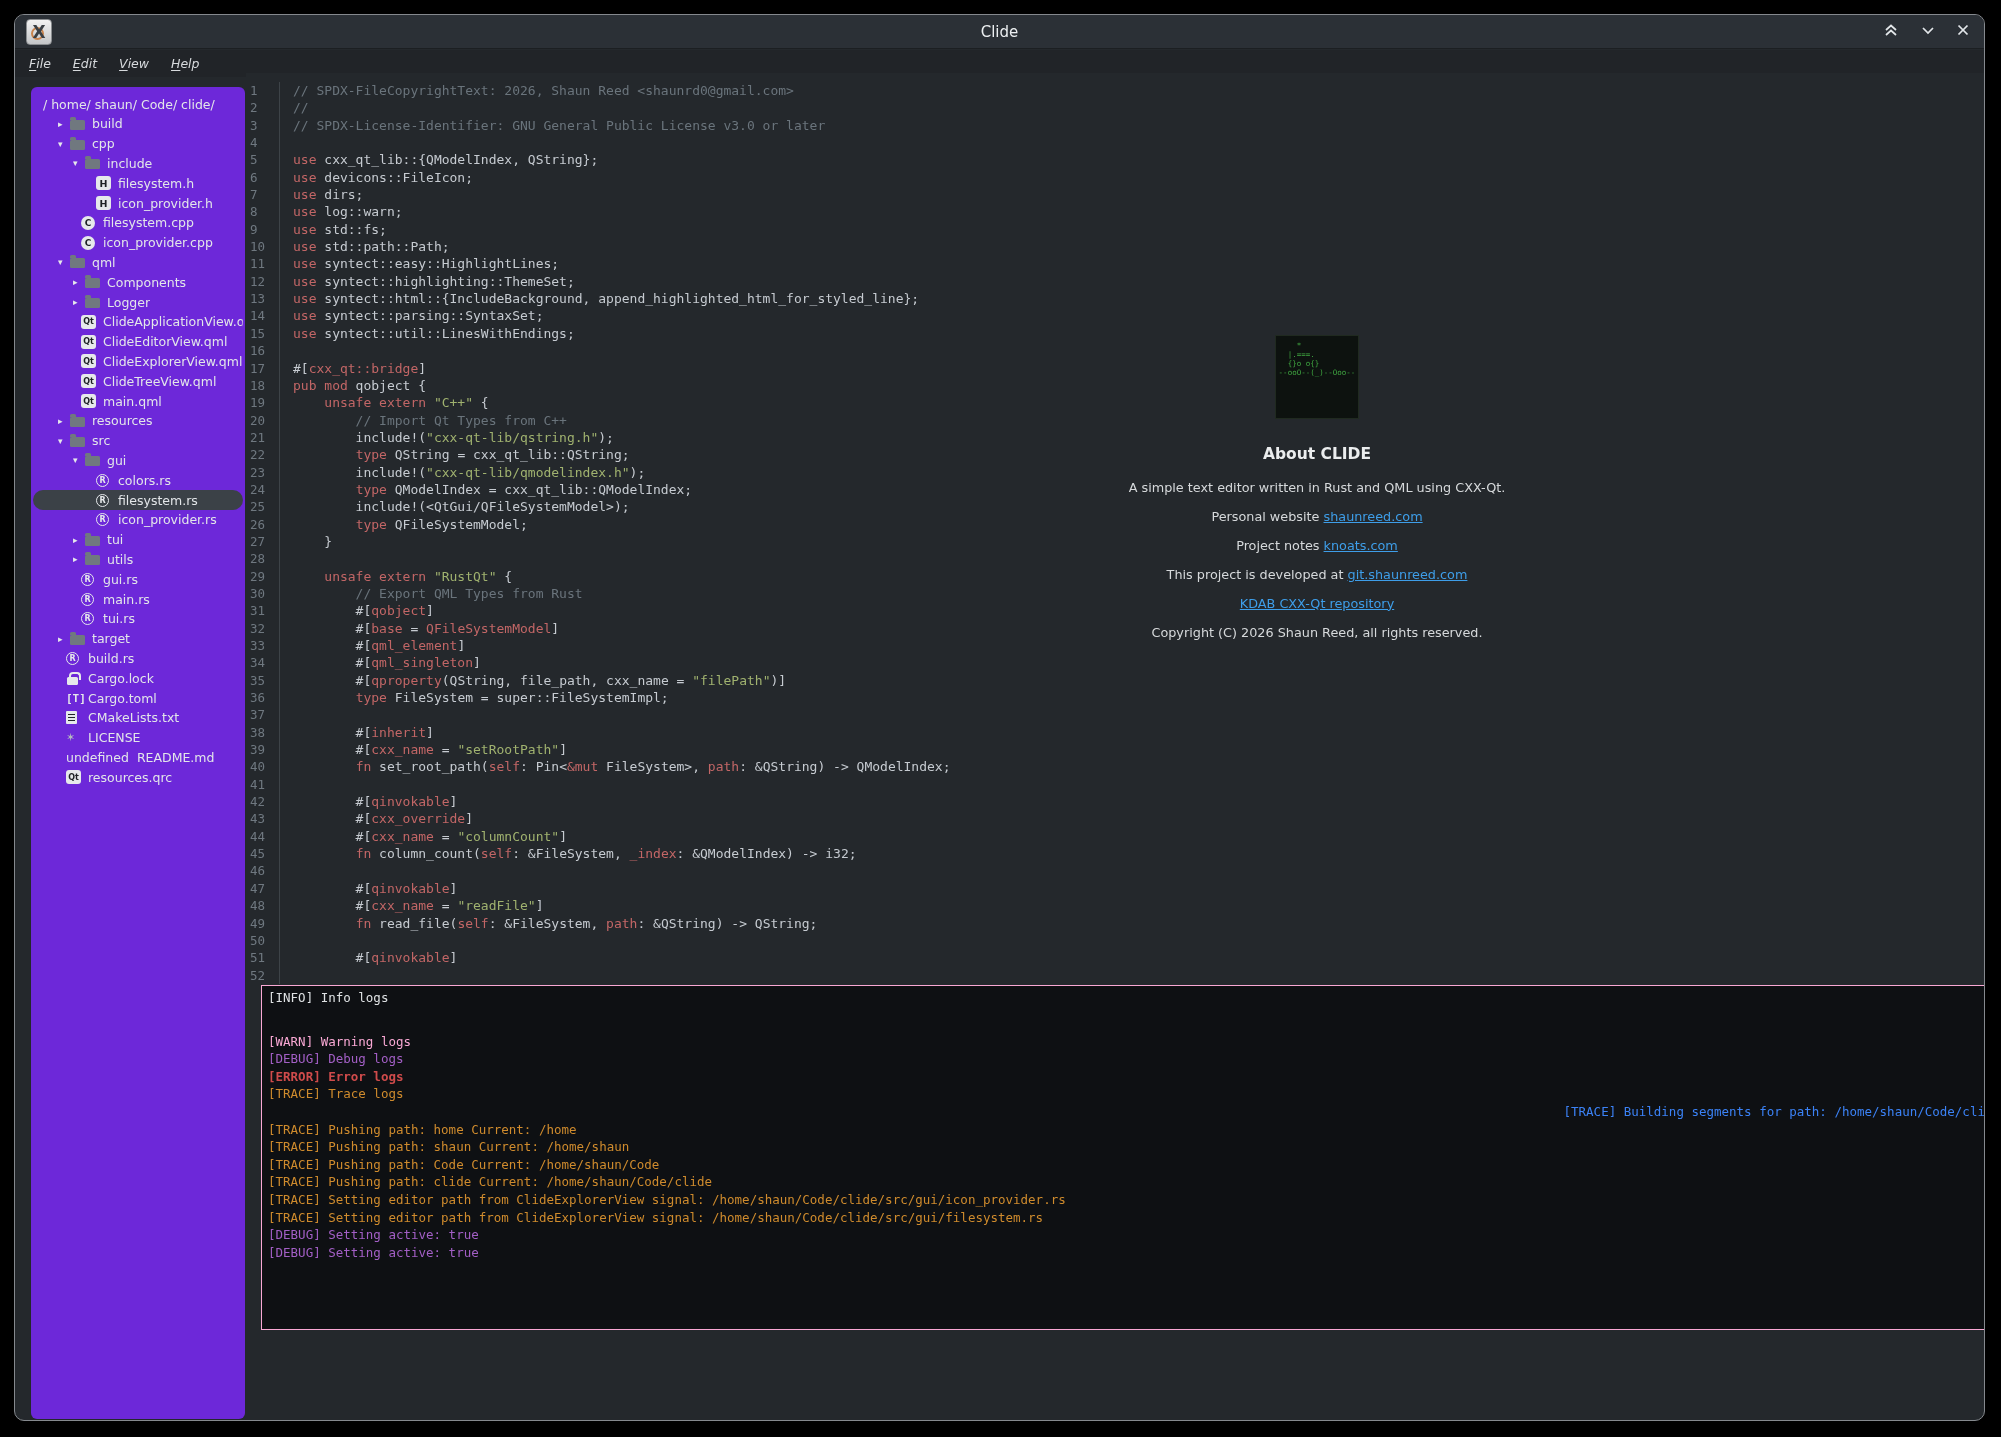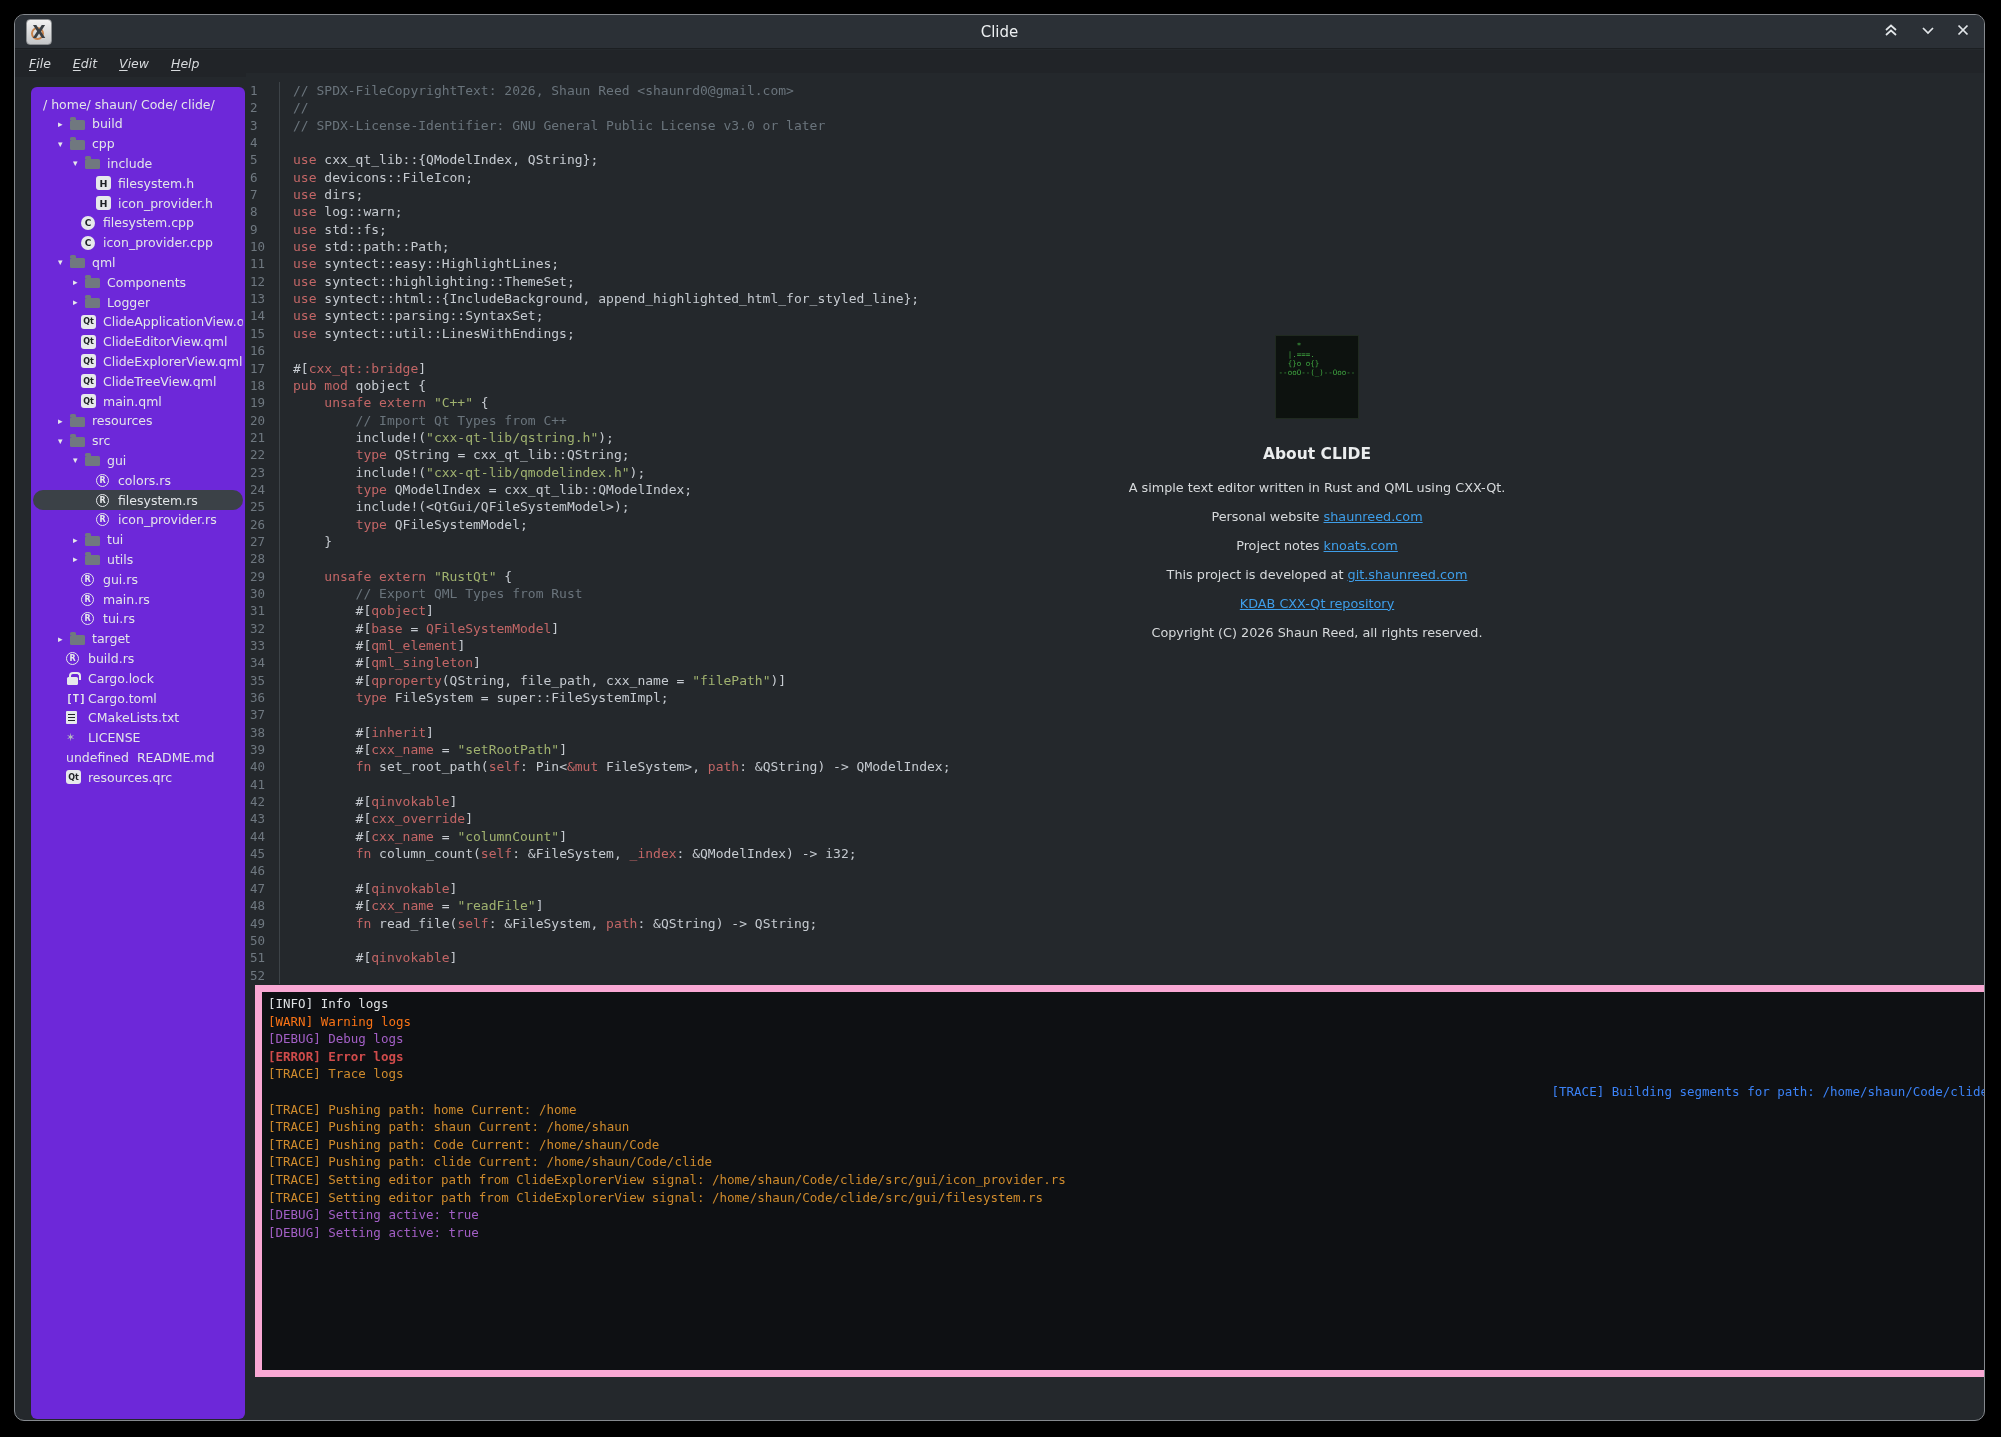--- a/index.html
+++ b/index.html
@@ -74,22 +74,22 @@
   .about { position:absolute; left:952px; top:320px; width:700px; text-align:center; }
   .art-box { width:84px; height:84px; margin:0 auto; background:#0d120f; border:1px solid #202a20;
              display:block; padding-top:5px; }
   .art { font-family:"DejaVu Sans Mono",monospace; font-size:7.5px; line-height:9px;
          color:#3fa540; white-space:pre; text-align:left; display:inline-block; }
   .about-title { margin-top:26px; color:#ebedee; font-size:15.5px; font-weight:bold; }
   .about-line { margin-top:16.5px; color:#d6d9db; font-size:12.8px; height:12.5px; }
   .about-line a { color:#3e9ee9; text-decoration:underline; cursor:pointer; }
 
   
-  .logpanel { position:absolute; left:240px; top:970px; width:1740px; height:392px;
-              background:#0e1013; border:7px solid #f9a8d4; padding:3px 0 0 6px; overflow:hidden; }
+  .logpanel { position:absolute; left:246px; top:970px; width:1740px; height:345px;
+              background:#0e1013; border:1px solid #f9a8d4; padding:3px 0 0 6px; overflow:hidden; }
   .log-line { font-family:"DejaVu Sans Mono",monospace; font-size:12.5px; line-height:17.6px;
               white-space:pre; }
 </style>
 </head>
 <body>
 
 <div id="window">
 
   <div class="titlebar">
     <div class="app-icon">
@@ -571,21 +571,21 @@
         <div class="about-line">Personal website <a>shaunreed.com</a></div>
         <div class="about-line">Project notes <a>knoats.com</a></div>
         <div class="about-line">This project is developed at <a>git.shaunreed.com</a></div>
         <div class="about-line"><a>KDAB CXX-Qt repository</a></div>
         <div class="about-line">Copyright (C) 2026 Shaun Reed, all rights reserved.</div>
       </div>
   </div>
 
   <div class="logpanel" id="logpanel">
       <div class="log-line" style="color: rgb(223, 226, 228);">[INFO] Info logs</div>
-      <div class="log-line" style="color: #f97316;">[WARN] Warning logs</div>
+      <div class="log-line" style="color: #f9a8d4; margin-top: 26px;">[WARN] Warning logs</div>
       <div class="log-line" style="color: rgb(163, 95, 198);">[DEBUG] Debug logs</div>
       <div class="log-line" style="color: rgb(207, 75, 75); font-weight: bold;">[ERROR] Error logs</div>
       <div class="log-line" style="color: rgb(207, 139, 45);">[TRACE] Trace logs</div>
       <div class="log-line" style="color: #3b82f6; text-align: right;">[TRACE] Building segments for path: /home/shaun/Code/clide</div>
       <div class="log-line" style="color: rgb(207, 139, 45);">[TRACE] Pushing path: home Current: /home</div>
       <div class="log-line" style="color: rgb(207, 139, 45);">[TRACE] Pushing path: shaun Current: /home/shaun</div>
       <div class="log-line" style="color: rgb(207, 139, 45);">[TRACE] Pushing path: Code Current: /home/shaun/Code</div>
       <div class="log-line" style="color: rgb(207, 139, 45);">[TRACE] Pushing path: clide Current: /home/shaun/Code/clide</div>
       <div class="log-line" style="color: rgb(207, 139, 45);">[TRACE] Setting editor path from ClideExplorerView signal: /home/shaun/Code/clide/src/gui/icon_provider.rs</div>
       <div class="log-line" style="color: rgb(207, 139, 45);">[TRACE] Setting editor path from ClideExplorerView signal: /home/shaun/Code/clide/src/gui/filesystem.rs</div>

